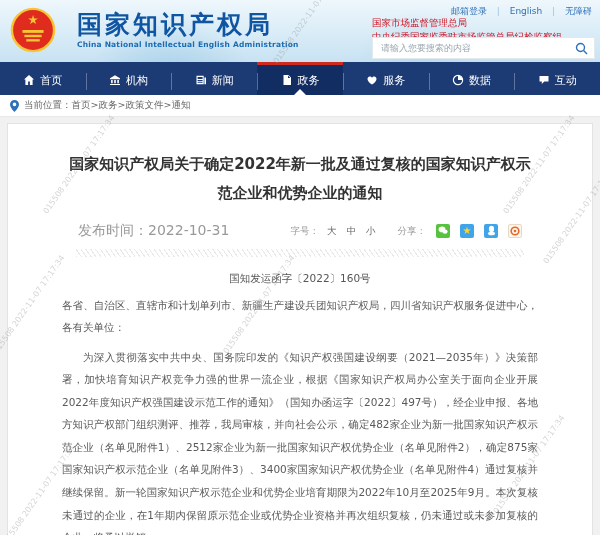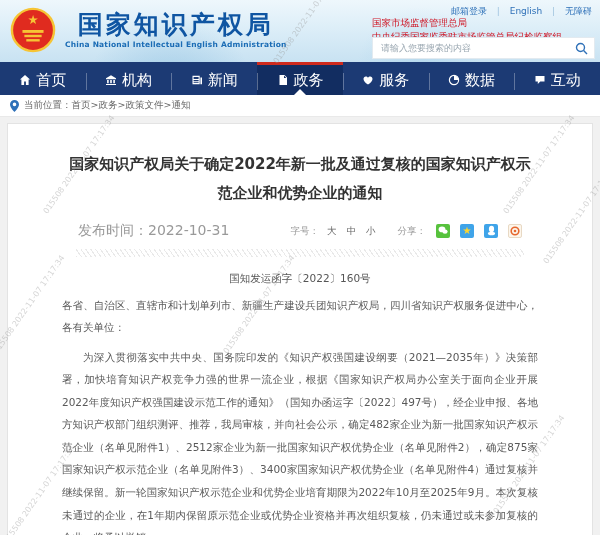--- a/index.html
+++ b/index.html
@@ -9,39 +9,39 @@
 
   
   .header { position:relative; height:62px;
     background:
       radial-gradient(circle 120px at 170px 95px, rgba(120,180,220,.45), rgba(120,180,220,0) 70%),
       radial-gradient(circle 90px at 420px 70px, rgba(150,200,230,.35), rgba(150,200,230,0) 70%),
       linear-gradient(180deg,#eef7fc 0%,#d9ecf7 55%,#c8e2f2 100%);
     overflow:hidden; }
   .logo-wrap { position:absolute; left:10px; top:7px; display:flex; align-items:center; }
   .emblem { width:46px; height:46px; }
-  .logo-text { margin-left:9px;text-align:center; }
+  .logo-text { margin-left:21px; }
   .logo-title { font-size:25px; font-weight:bold; color:#0f55a2; letter-spacing:3px; line-height:1.1; }
   .logo-sub { font-size:7.5px; color:#1b6cb5; font-weight:bold; letter-spacing:.2px; margin-top:2px; }
   .top-links { position:absolute; right:8px; top:5px; font-size:9px; color:#2f71b8; }
   .top-links span.lnk { cursor:pointer; }
   .top-links .sep { color:#9fc3de; margin:0 7px; }
   .red-links { position:absolute; left:372px; top:16px; font-size:9.5px; color:#cf1322; line-height:1.5; }
   .red-links div { cursor:pointer; }
   .searchbox { position:absolute; left:372px; top:37px; width:223px; height:22px; background:#fff;
     border:1px solid #e2eaf0; display:flex; align-items:center; }
   .searchbox input { flex:1; border:none; outline:none; font-size:9px; color:#444; padding:0 8px;
     font-family:inherit; background:transparent; }
   .searchbox input::placeholder { color:#9aa7b1; }
   .search-btn { width:26px; height:100%; display:flex; align-items:center; justify-content:center; cursor:pointer; }
 
   
   .nav { display:flex; height:33px; background:#1c3a74; }
   .nav-item { position:relative; flex:1; display:flex; align-items:center; justify-content:center;
-    gap:5px; color:#fff; font-size:15px; cursor:pointer; border-top:3px solid transparent;font-family:Liberation Serif, serif; }
+    gap:5px; color:#fff; font-size:11px; cursor:pointer; border-top:3px solid transparent;font-family:Liberation Serif, serif; }
   .nav-item + .nav-item::before { content:""; position:absolute; left:0; top:8px; bottom:5px;
     width:1px; background:rgba(255,255,255,.3); }
   .nav-item.active { background:#122d61; border-top-color:#ce2a1e; }
   .nav-item.active::after { content:""; position:absolute; bottom:0; left:50%; margin-left:-6px;
     border-left:6px solid transparent; border-right:6px solid transparent; border-bottom:6px solid #fff; }
   .nav-item svg { width:12px; height:12px; fill:#fff; }
 
   
   .breadcrumb { height:22px; background:#fff; border-bottom:1px solid #e9e9e9;
     display:flex; align-items:center; padding-left:10px; font-size:9.5px; color:#666; }

